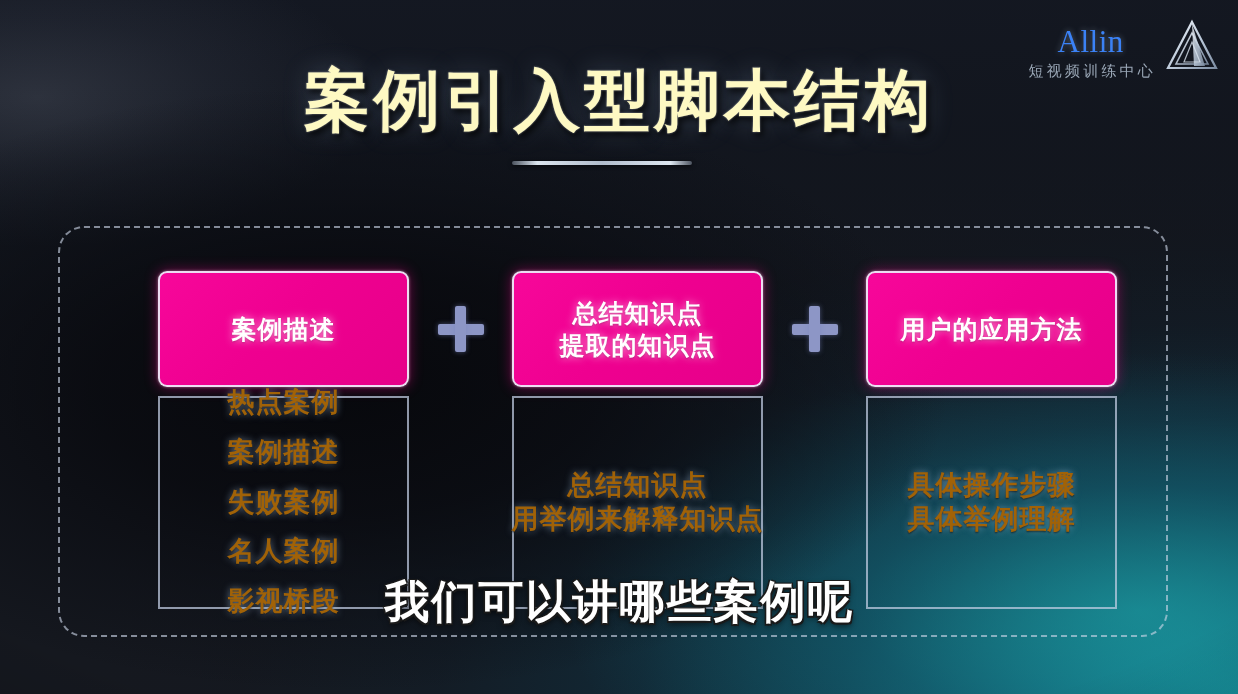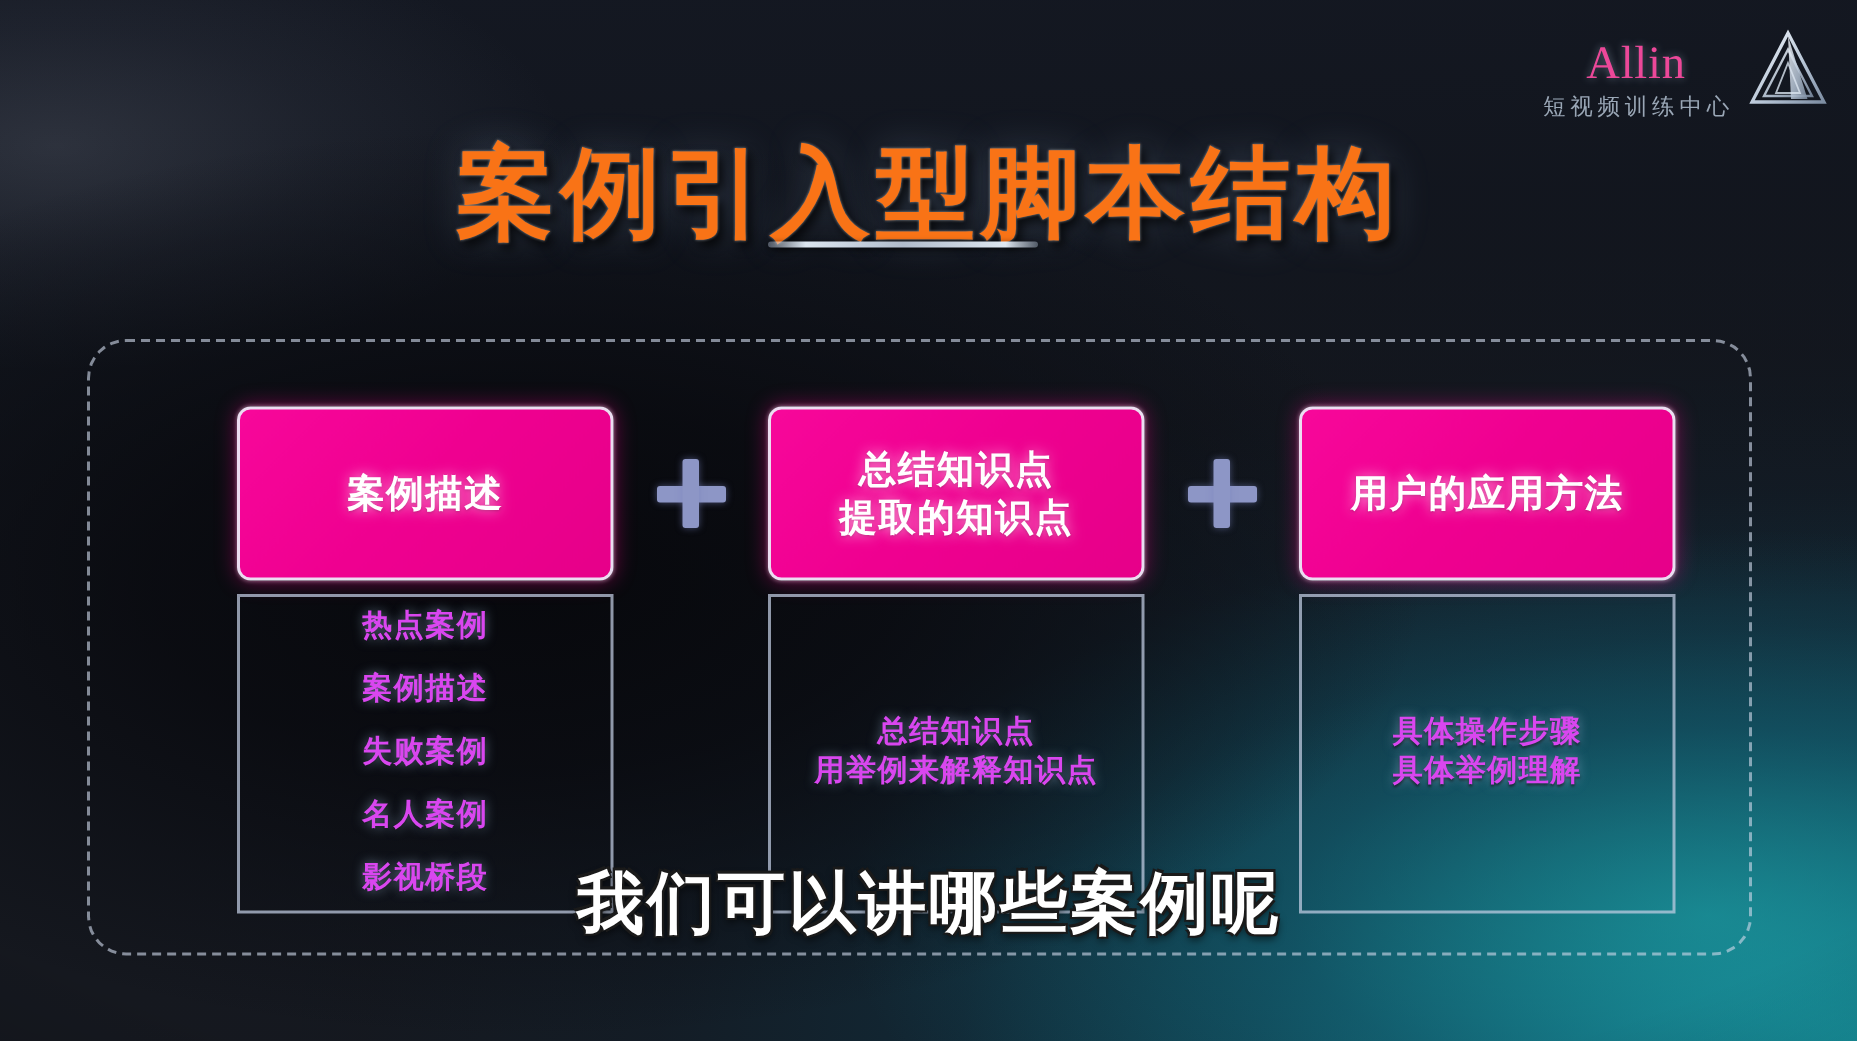--- a/index.html
+++ b/index.html
@@ -98,21 +98,21 @@
   .logo-textwrap {
     display: flex;
     flex-direction: column;
     align-items: center;
     padding-top: 8px;
   }
   .logo-word {
     font-family: "Liberation Serif", "DejaVu Serif", serif;
     font-size: 31px;
     line-height: 1;
-    color: #ec4899;
+    color: #3b82f6;
     letter-spacing: 0.5px;
     text-shadow: 0 0 6px rgba(180,205,230,0.45);
   }
   .logo-sub {
     margin-top: 5px;
     font-size: 15px;
     letter-spacing: 3.2px;
     color: #9aa7b6;
     text-indent: 3.2px;
   }
@@ -125,27 +125,26 @@
   
   .title {
     position: absolute;
     left: 0;
     right: 0;
     top: 56px;
     text-align: center;
     font-size: 66px;
     font-weight: 700;
     letter-spacing: 4px;
-    color: #f97316;
+    color: #fef9c3;
     text-shadow:
       0 0 2px rgba(255,255,255,0.55),
       3px 4px 7px rgba(0,0,0,0.85),
       0 0 26px rgba(150,180,215,0.30);
     font-family: "Liberation Sans", "DejaVu Sans", sans-serif;
-    margin-top: 28px;
   }
   .title-rule {
     position: absolute;
     left: 512px;
     top: 161px;
     width: 180px;
     height: 4px;
     border-radius: 2px;
     background: linear-gradient(90deg,
       rgba(190,205,225,0.35) 0%,
@@ -234,28 +233,27 @@
     box-sizing: border-box;
     display: flex;
     flex-direction: column;
     align-items: center;
     justify-content: center;
     gap: 4px;
     padding: 6px 4px;
   }
   .list-box.dense { gap: 20px; }
   .list-item {
-    color: #d946ef;
-    font-size: 20px;
+    color: #a16207;
+    font-size: 27px;
     font-weight: 700;
     letter-spacing: 1px;
     line-height: 1.1;
     text-shadow: 0 0 7px rgba(170,200,235,0.55), 0 1px 2px rgba(0,0,0,0.8);
     white-space: nowrap;
-    font-family: Liberation Mono, monospace;
   }
 
   
   .caption {
     position: absolute;
     left: 1px;
     right: 0;
     top: 572px;
     text-align: center;
     font-family: "Liberation Serif", "DejaVu Serif", serif;

